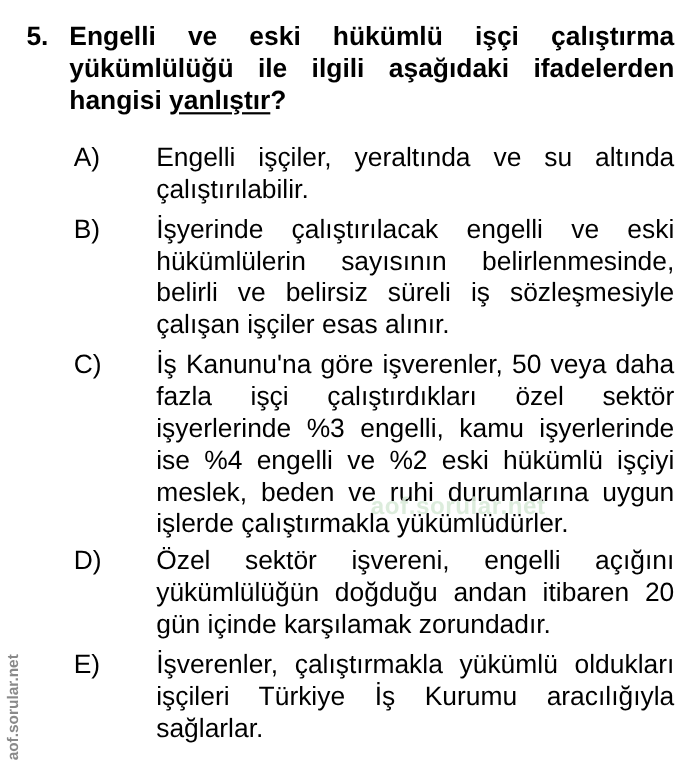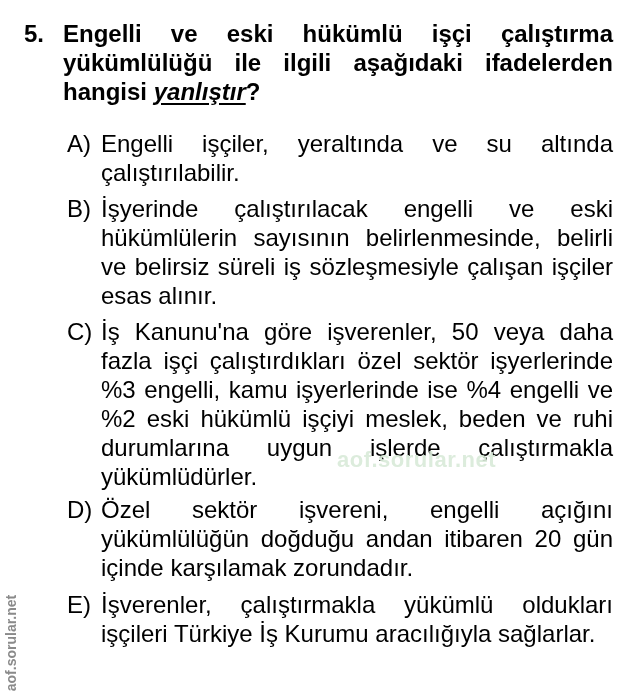--- a/index.html
+++ b/index.html
@@ -1,22 +1,22 @@
 <!DOCTYPE html>
 <html><head>
   <meta charset="utf-8">
   <style>
     html, body { margin: 0; padding: 0; background: #ffffff; }
     body { width: 635px; height: 699px; position: relative; overflow: hidden; font-family: "Liberation Sans", sans-serif; color: #000; }
     .q-num { position: absolute; left: 24px; top: 19px; font-size: 24px; font-weight: bold; line-height: 29px; }
     .q-text { position: absolute; left: 63px; top: 19px; width: 550px; font-size: 24px; font-weight: bold; line-height: 29px; text-align: justify; text-align-last: left; }
-    .q-text .u { text-decoration: underline; text-underline-offset: 3px; font-style: italic; }
+    .q-text .u { text-decoration: underline; text-underline-offset: 3px; }
     .opt { position: absolute; left: 67px; width: 546px; font-size: 24px; line-height: 29px; }
     .opt .letter { position: absolute; left: 0; top: 0; }
-    .opt .body { margin-left: 34px; text-align: justify; text-align-last: left; }
+    .opt .body { margin-left: 75px; text-align: justify; text-align-last: left; }
     .wm-center { position: absolute; left: 337px; top: 447px; font-size: 22px; color: #d9ead9; font-weight: bold; letter-spacing: 0.5px; pointer-events: none; opacity: 0.9; }
     .wm-side { position: absolute; left: 0px; top: 595px; width: 22px; height: 95px; }
     .wm-side span { position: absolute; left: 50%; top: 50%; transform: translate(-50%, -50%) rotate(-90deg); font-size: 14px; font-weight: bold; color: #8a8a8a; white-space: nowrap; }
   </style>
 </head>
 <body>
 
 <div class="q-num">5.</div>
 <div class="q-text"><span>Engelli ve eski hükümlü işçi çalıştırma yükümlülüğü ile ilgili aşağıdaki ifadelerden hangisi </span><span class="u">yanlıştır</span><span>?</span></div>
 

